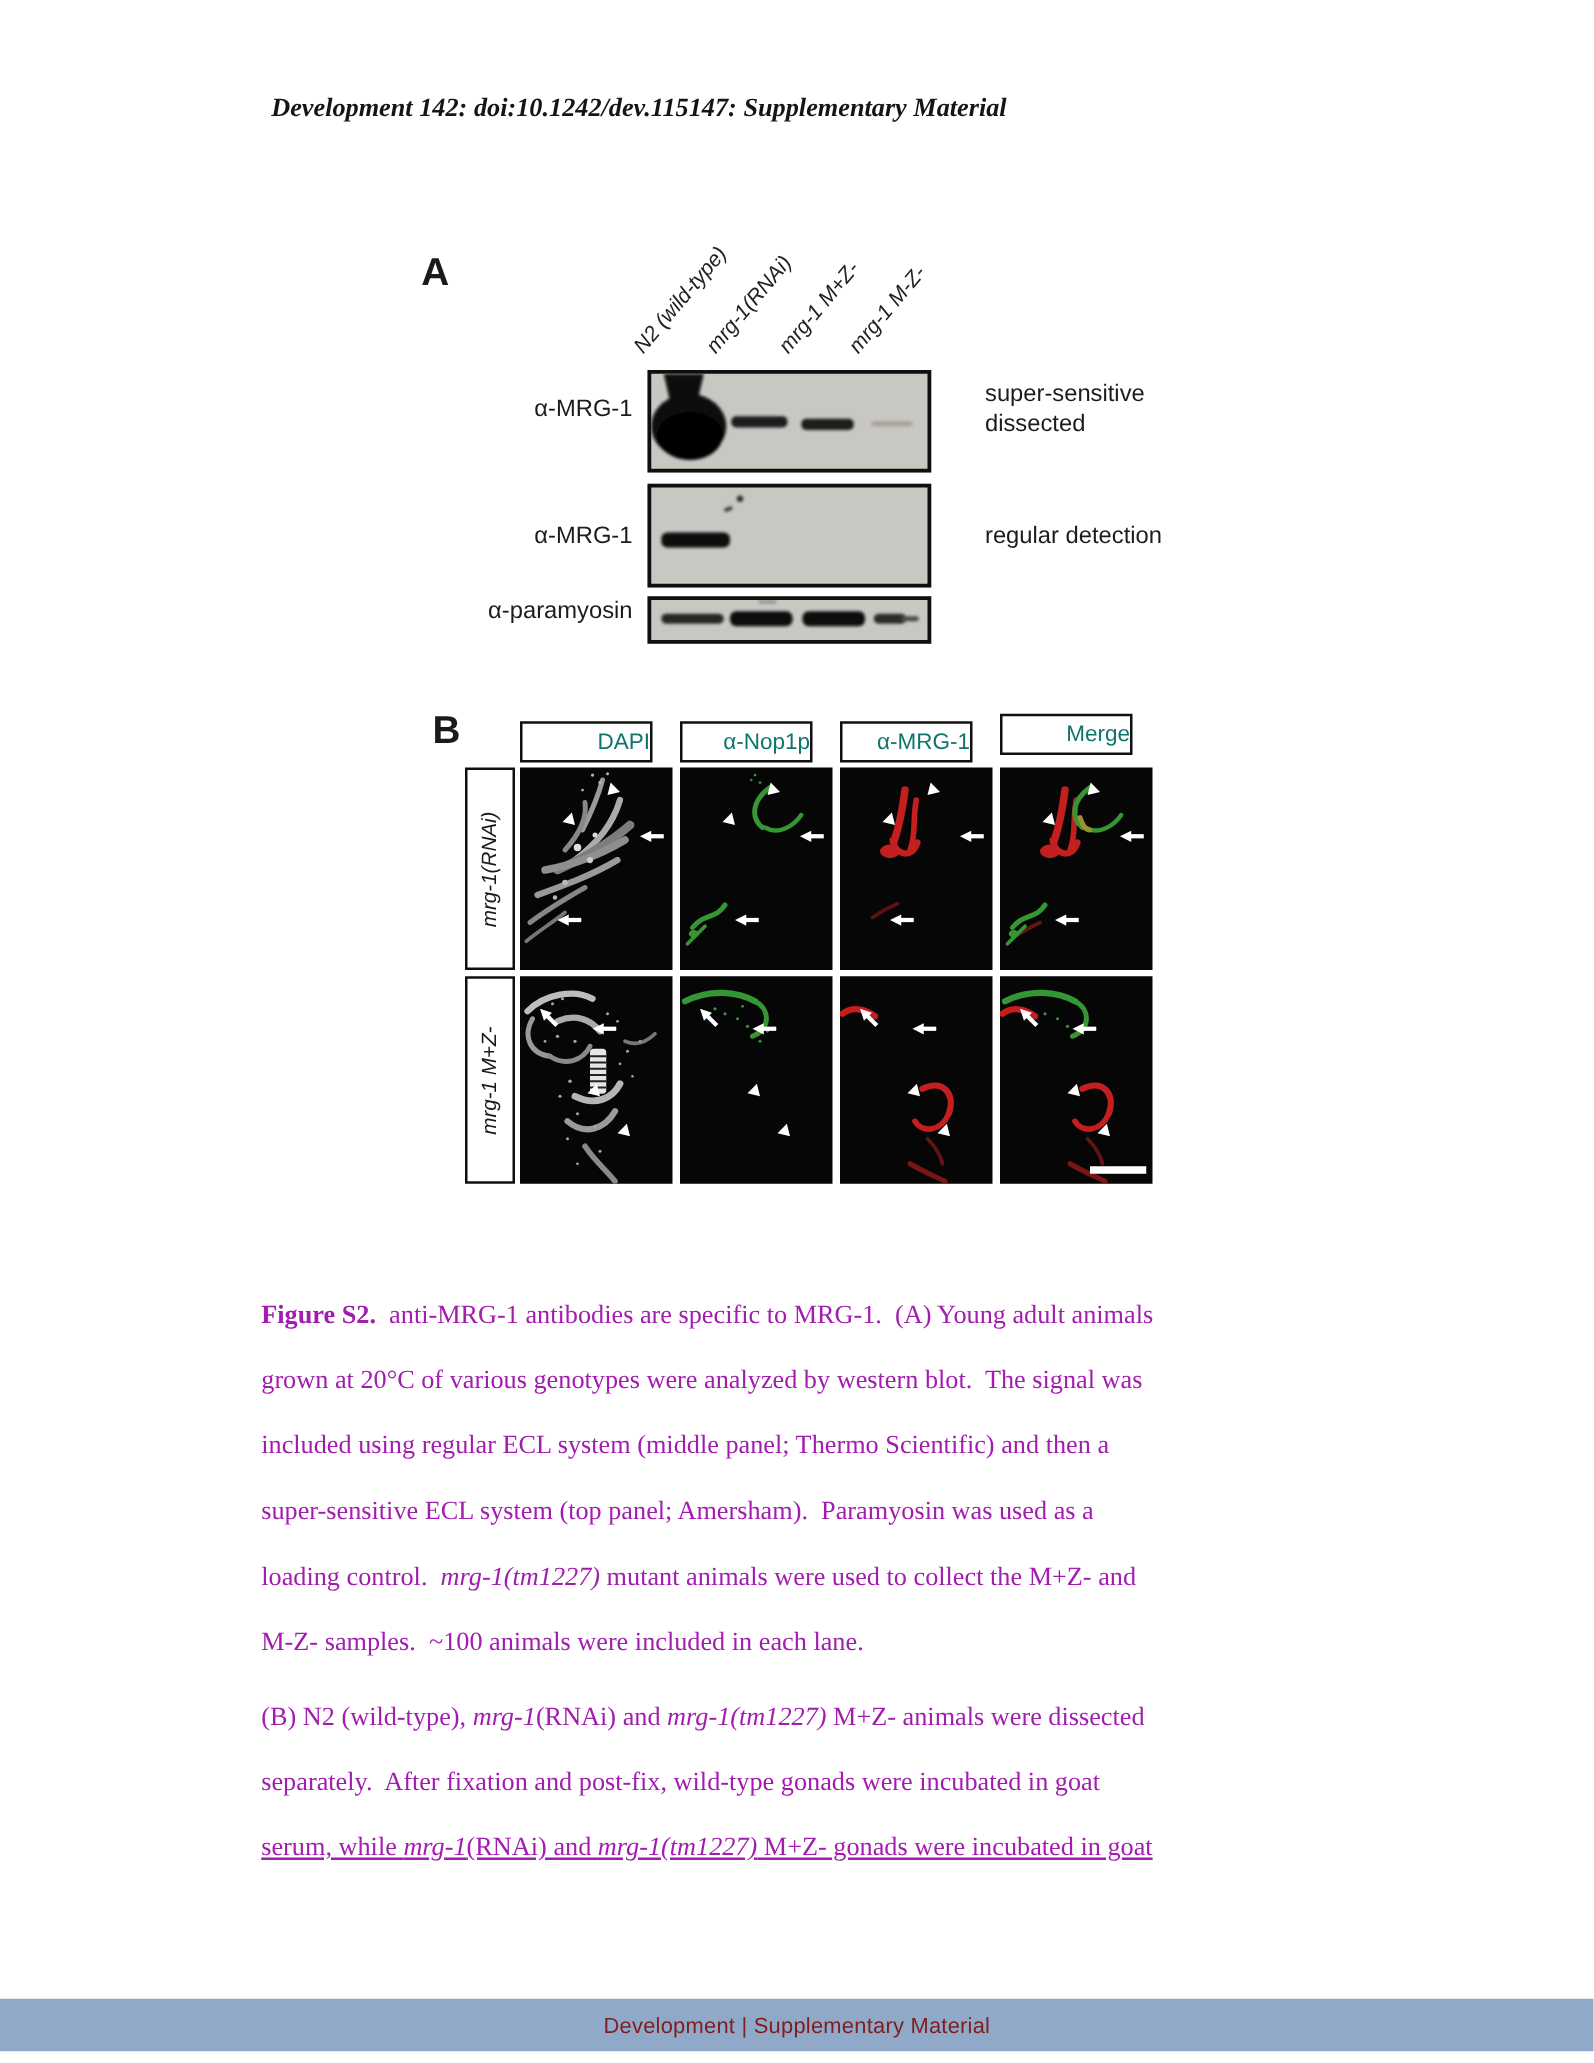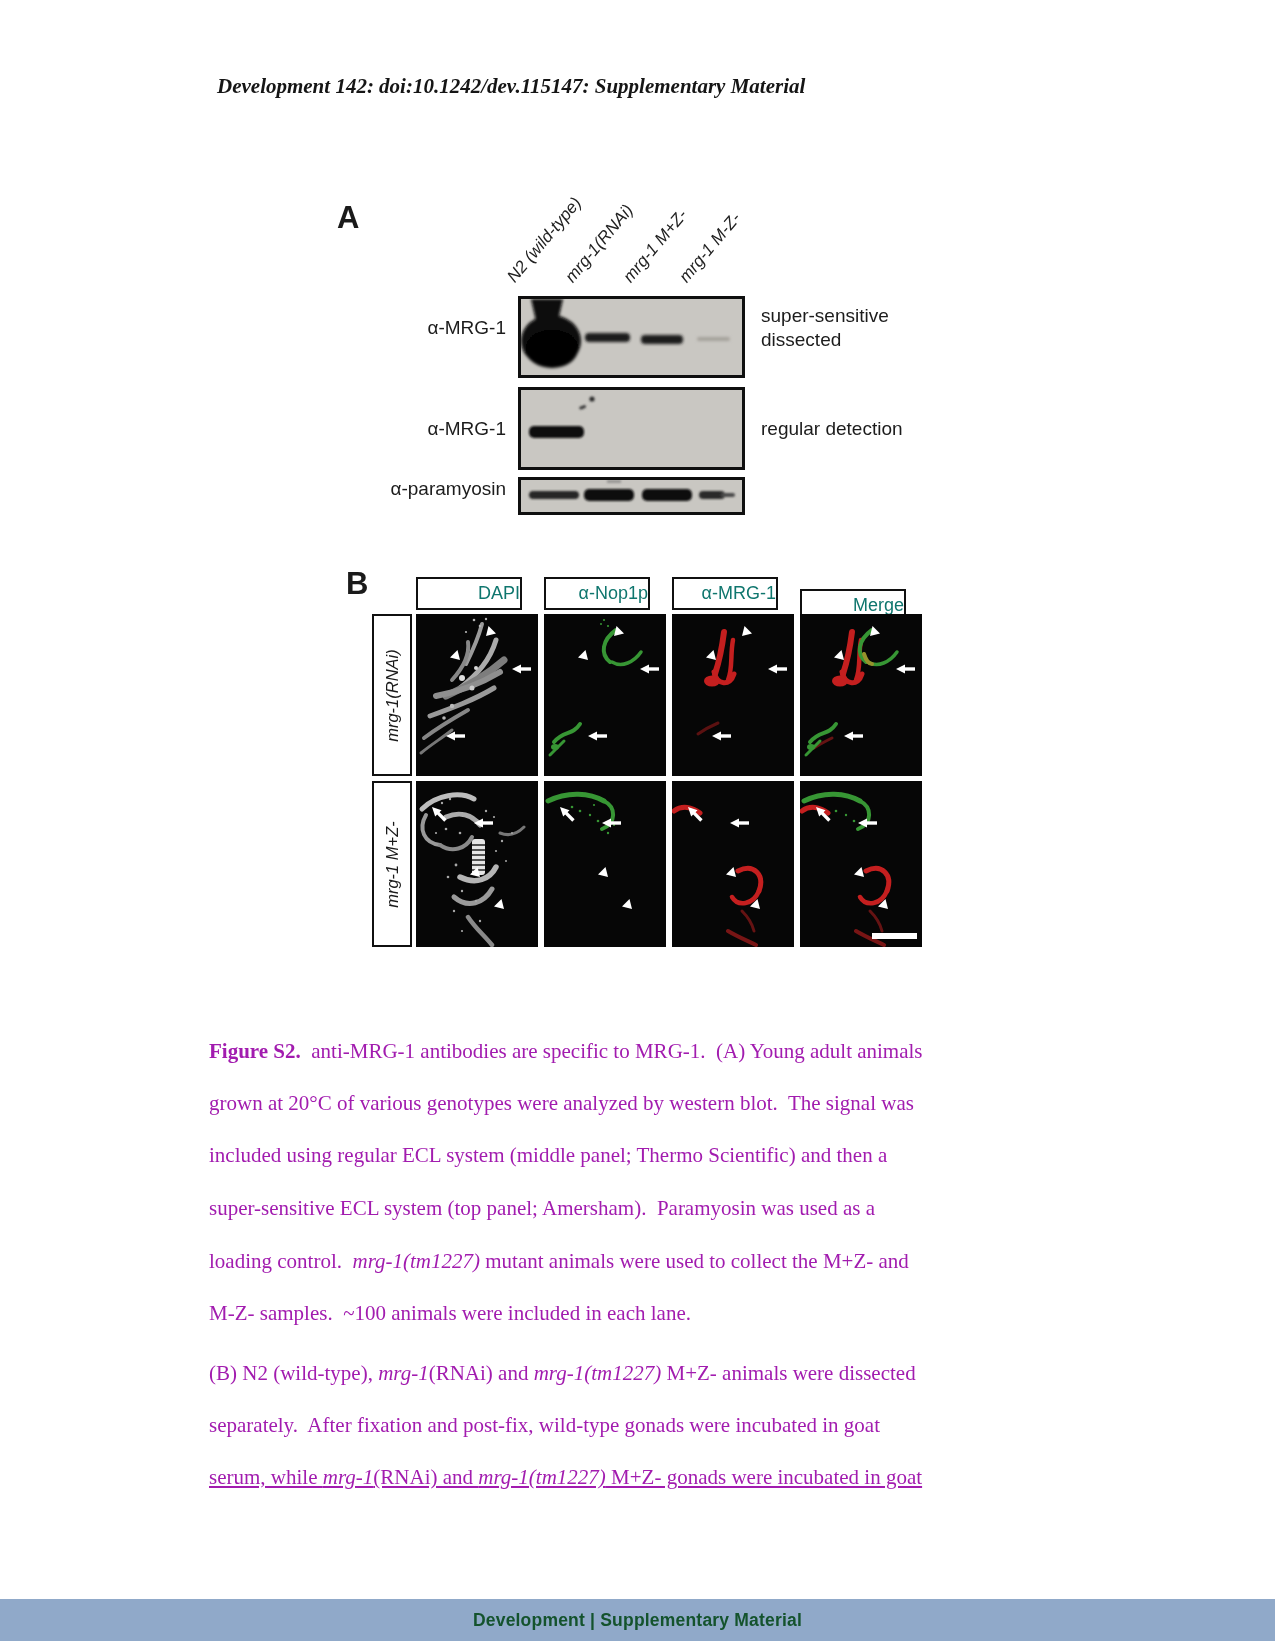--- a/index.html
+++ b/index.html
@@ -12,36 +12,36 @@
   
   .citation{left:217px;top:74px;font-size:21px;font-weight:bold;font-style:italic;color:#151515;}
   
   .panel-letter{font-size:31px;font-weight:bold;color:#1a1a1a;}
   
   .lane-label{height:24px;line-height:24px;font-size:17px;font-style:italic;color:#222;
               transform-origin:0 100%;transform:rotate(-50deg);white-space:nowrap;}
   .blot-box{box-sizing:border-box;border:3px solid #0f0f0f;background:#c9c7c2;}
   .blot-box svg{display:block;width:100%;height:100%;}
   .blot-label{width:150px;text-align:right;font-size:19px;color:#1c1c1c;}
-  .det-label{font-size:19px;color:#1c1c1c;white-space:nowrap;}
+  .det-label{font-size:19px;color:#1c1c1c;white-space:nowrap;margin-left:27px;}
   
   .hdr-cell{box-sizing:border-box;width:106px;height:33px;border:2.5px solid #101010;background:#fff;
             display:flex;align-items:center;justify-content:flex-end;font-size:18px;color:#0f766e;}
   .rowlab-cell{box-sizing:border-box;width:40px;border:2.5px solid #101010;background:#fff;
                display:flex;align-items:center;justify-content:center;overflow:hidden;}
   .rowlab-cell span{transform:rotate(-90deg);white-space:nowrap;font-size:16.5px;font-style:italic;color:#1a1a1a;}
   .micro-cell{background:#060606;overflow:hidden;}
   .micro-cell svg{display:block;width:100%;height:100%;}
   .scale-bar{position:absolute;right:5px;bottom:8px;width:45px;height:6px;background:#ffffff;}
   
   .cap{left:209px;font-size:21px;color:#a21caf;white-space:pre;font-family:"Liberation Serif",serif;}
   
   .footer-bar{left:0;top:1599px;width:1275px;height:42px;background:var(--footer-bg,#90a9c9);
               display:flex;align-items:center;justify-content:center;}
-  .footer-text{color:#14532d;font-size:17.5px;font-weight:bold;letter-spacing:.2px;}
+  .footer-text{color:#7f1d1d;font-size:17.5px;font-weight:normal;letter-spacing:.2px;}
 </style>
 </head>
 <body>
 
 <div id="page">
 
   <div class="abs citation serif">Development 142: doi:10.1242/dev.115147: Supplementary Material</div>
 
   <div class="abs panel-letter" style="left:337px;top:200px;">A</div>
 
@@ -113,21 +113,21 @@
 
   <div class="abs hdr-cell" style="left:416px;top:577px;">
       <span>DAPI</span>
     </div>
   <div class="abs hdr-cell" style="left:544px;top:577px;">
       <span>α-Nop1p</span>
     </div>
   <div class="abs hdr-cell" style="left:672px;top:577px;">
       <span>α-MRG-1</span>
     </div>
-  <div class="abs hdr-cell" style="left:800px;top:589px;">
+  <div class="abs hdr-cell" style="left:800px;top:571px;">
       <span>Merge</span>
     </div>
 
   <div class="abs rowlab-cell" style="left:372px;top:614px;height:162px;">
       <span>mrg-1(RNAi)</span>
     </div>
   <div class="abs rowlab-cell" style="left:372px;top:781px;height:166px;">
       <span>mrg-1 M+Z-</span>
     </div>
 

